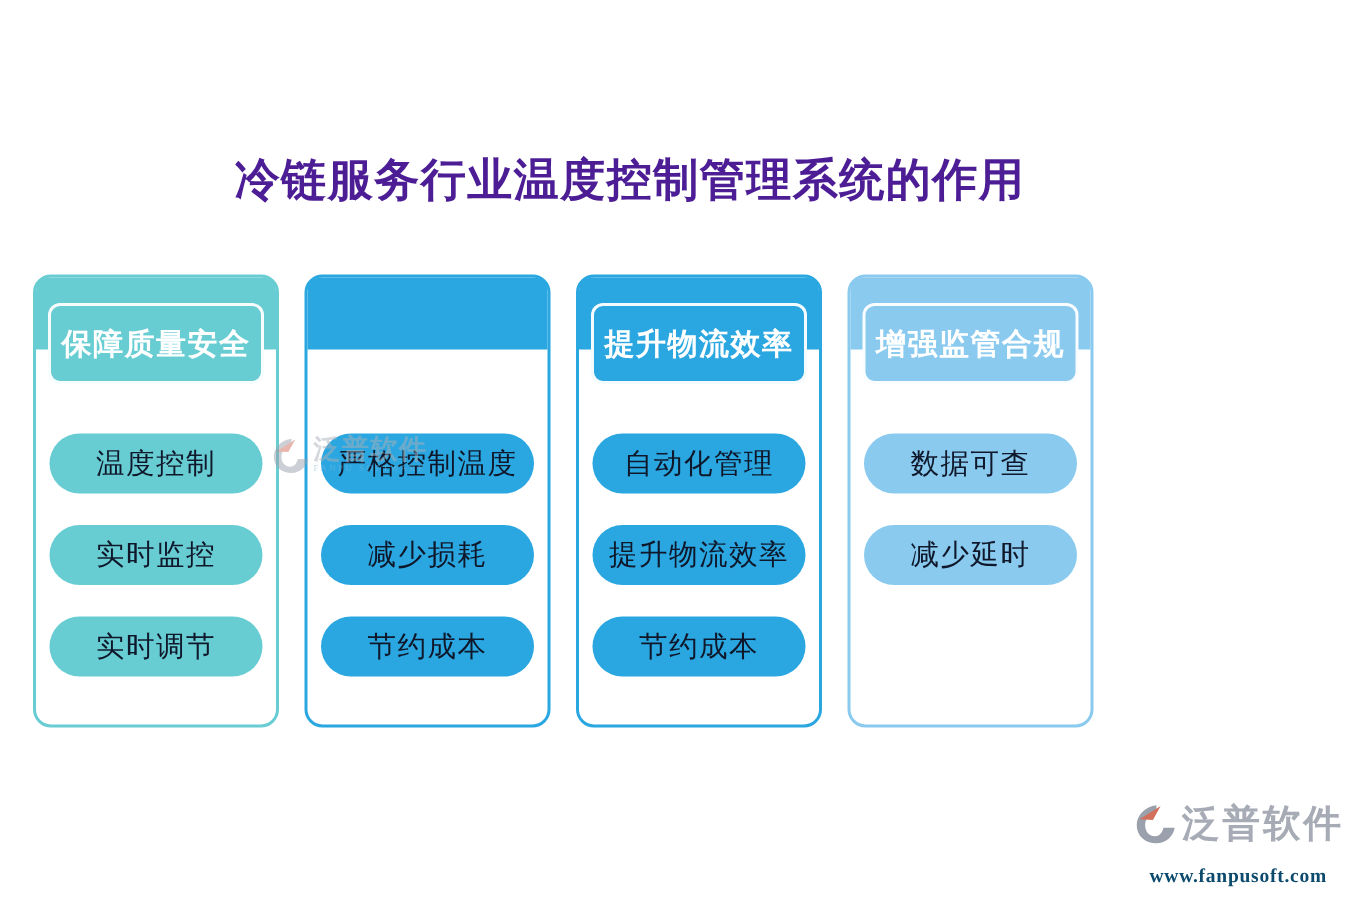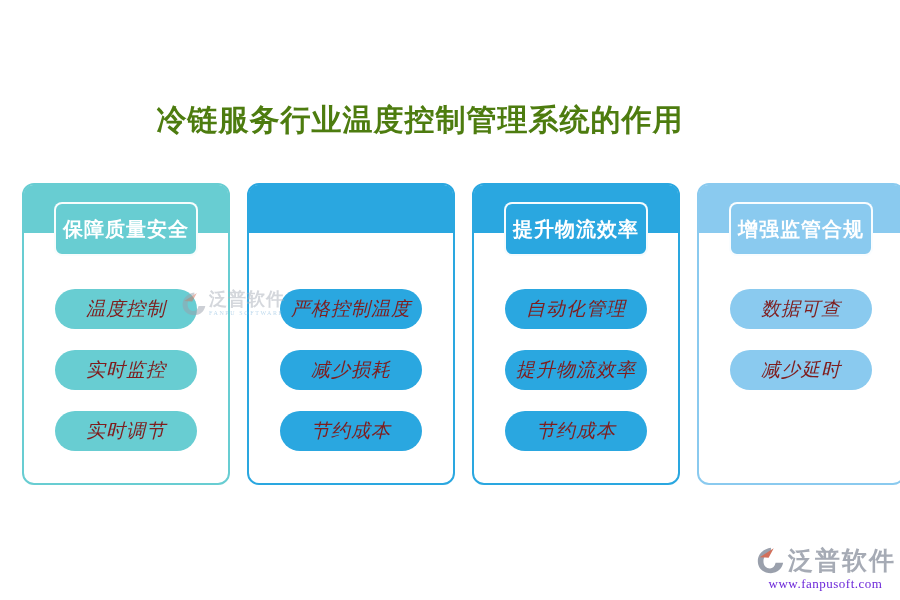--- a/index.html
+++ b/index.html
@@ -2,66 +2,66 @@
 <html><head>
 <meta charset="utf-8">
 <style>
   html,body{margin:0;padding:0;}
   body{
     width:900px;height:600px;position:relative;background:#ffffff;overflow:hidden;
     font-family:"Liberation Serif","DejaVu Serif",serif;
   }
   .page-title{
     position:absolute;top:100px;left:0;width:840px;
-    text-align:center;font-size:30px;font-weight:600;color:#4d7c0f;
+    text-align:center;font-size:30px;font-weight:600;color:#4c1d95;
     letter-spacing:1px;white-space:nowrap;
   }
   .cards-row{
     position:absolute;left:22px;top:183px;
     display:flex;gap:17px;
   }
   .card{
-    position:relative;width:208px;height:302px;box-sizing:border-box;
+    position:relative;width:164px;height:302px;box-sizing:border-box;
     background:#fff;border:2px solid var(--c);border-radius:12px;padding-left:48px;
   }
   .card-band{
     position:absolute;top:0;left:0;right:0;height:48px;
     background:var(--c);border-radius:9px 9px 0 0;
   }
   .card-badge{
     position:absolute;top:17px;left:50%;transform:translateX(-50%);
     width:144px;height:54px;box-sizing:border-box;
     background:var(--c);border:2px solid rgba(255,255,255,0.95);border-radius:8px;
     display:flex;align-items:center;justify-content:center;
     color:#fff;font-size:20px;font-weight:bold;letter-spacing:1px;white-space:nowrap;
   }
   .card-items{
     position:absolute;top:104px;left:0;right:0;
     display:flex;flex-direction:column;align-items:center;gap:21px;
   }
   .pill{
     width:142px;height:40px;border-radius:20px;background:var(--c);
     display:flex;align-items:center;justify-content:center;
-    color:#7f1d1d;font-size:19px;letter-spacing:1px;white-space:nowrap;font-style:italic;
+    color:#0f172a;font-size:19px;letter-spacing:1px;white-space:nowrap;
   }
   
   .wm-center{
     position:absolute;left:180px;top:290px;z-index:5;opacity:0.5;
     display:flex;align-items:flex-start;gap:2px;pointer-events:none;
   }
   .wm-center .wm-texts{display:flex;flex-direction:column;line-height:1;}
   .wm-center .wm-brand{font-size:18px;font-weight:bold;color:#aab0ba;letter-spacing:1px;white-space:nowrap;}
   .wm-center .wm-sub{font-size:6px;color:#7fb5dc;letter-spacing:1.6px;margin-top:2px;white-space:nowrap;}
   .wm-br{
     position:absolute;right:4px;bottom:8px;z-index:5;
     display:flex;flex-direction:column;align-items:center;pointer-events:none;
   }
   .wm-br .wm-row{display:flex;align-items:center;gap:3px;}
   .wm-br .wm-brand{font-size:25px;font-weight:bold;color:#a6abb5;letter-spacing:2px;line-height:1;white-space:nowrap;}
-  .wm-br .wm-url{font-size:13px;font-weight:normal;color:#6d28d9;letter-spacing:0.5px;margin-top:1px;white-space:nowrap;}
+  .wm-br .wm-url{font-size:13px;font-weight:bold;color:#0c4a6e;letter-spacing:0.5px;margin-top:12px;white-space:nowrap;}
   .logo-svg{display:block;}
 </style>
 </head>
 <body>
 
 <div class="page-title">冷链服务行业温度控制管理系统的作用</div>
 
 <div class="cards-row">
 
   <div class="card" style="--c: #68cdd2;">

